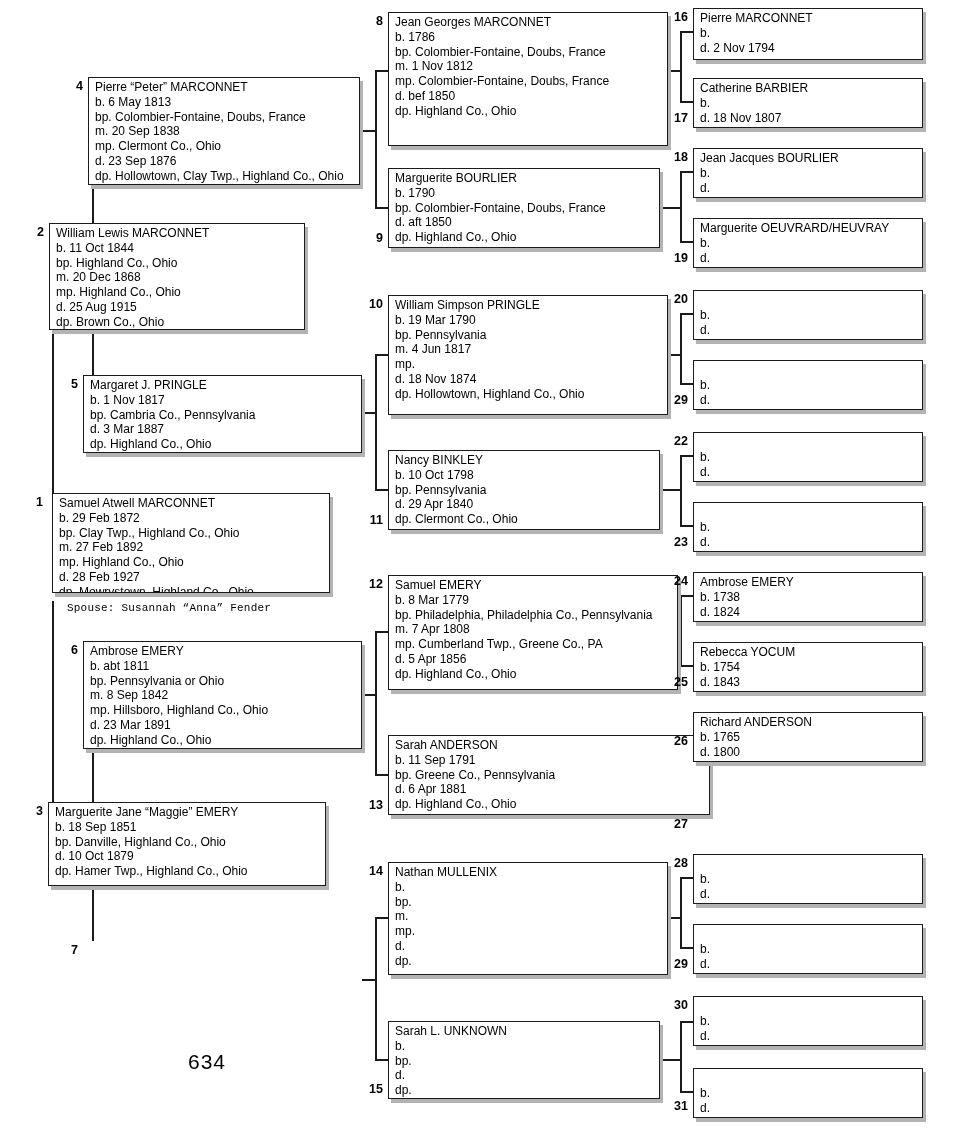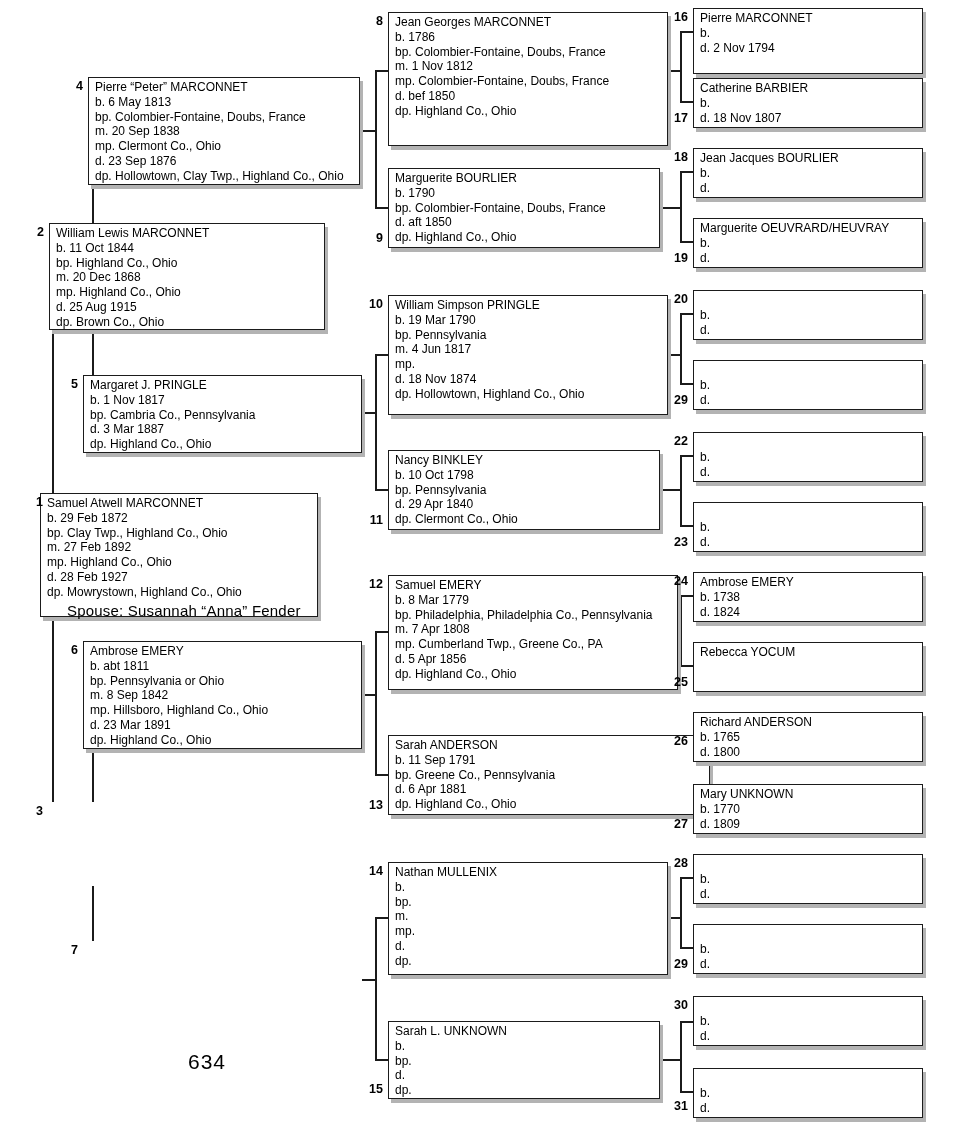--- a/index.html
+++ b/index.html
@@ -8,21 +8,21 @@
          font-family:"Liberation Sans",sans-serif;color:#000;overflow:hidden;}
   .pbox{position:absolute;background:#fff;border:1.5px solid #1b1b1b;
         box-shadow:3px 4px 0 #b3b3b3;box-sizing:border-box;
         padding:2px 4px 0 6px;font-size:12px;line-height:14.8px;overflow:hidden;}
   .nm{min-height:14.8px;white-space:nowrap;}
   .lines div{white-space:nowrap;}
   .num{position:absolute;width:24px;text-align:right;font-size:12.5px;
        font-weight:bold;line-height:15px;}
   .h{position:absolute;height:2px;background:#1b1b1b;}
   .v{position:absolute;width:2px;background:#1b1b1b;}
-  .spouse{position:absolute;left:67px;top:602px;font-size:15px;letter-spacing:.2px;}
+  .spouse{position:absolute;left:67px;top:602px;font-size:11px;letter-spacing:.2px;font-family:Liberation Mono, monospace;}
   .pagenum{position:absolute;left:188px;top:1050px;font-size:21px;letter-spacing:1px;}
 </style>
 </head>
 <body>
 
 <div id="chart">
 
   <div class="v" style="left:52px;top:330px;height:163px"></div>
   <div class="v" style="left:52px;top:601px;height:201px"></div>
   <div class="v" style="left:92px;top:185px;height:38px"></div>
@@ -87,21 +87,21 @@
         <div>b. 6 May 1813</div>
         <div>bp. Colombier-Fontaine, Doubs, France</div>
         <div>m. 20 Sep 1838</div>
         <div>mp. Clermont Co., Ohio</div>
         <div>d. 23 Sep 1876</div>
         <div>dp. Hollowtown, Clay Twp., Highland Co., Ohio</div>
       </div>
   </div>
   <span class="num" style="left:59px;top:79px">4</span>
 
-  <div class="pbox" style="left:49px;top:223px;width:276px;height:107px">
+  <div class="pbox" style="left:49px;top:223px;width:256px;height:107px">
     <div class="nm">William Lewis MARCONNET</div>
     <div class="lines">
         <div>b. 11 Oct 1844</div>
         <div>bp. Highland Co., Ohio</div>
         <div>m. 20 Dec 1868</div>
         <div>mp. Highland Co., Ohio</div>
         <div>d. 25 Aug 1915</div>
         <div>dp. Brown Co., Ohio</div>
       </div>
   </div>
@@ -111,21 +111,21 @@
     <div class="nm">Margaret J. PRINGLE</div>
     <div class="lines">
         <div>b. 1 Nov 1817</div>
         <div>bp. Cambria Co., Pennsylvania</div>
         <div>d. 3 Mar 1887</div>
         <div>dp. Highland Co., Ohio</div>
       </div>
   </div>
   <span class="num" style="left:54px;top:377px">5</span>
 
-  <div class="pbox" style="left:40px;top:493px;width:278px;height:124px">
+  <div class="pbox" style="left:52px;top:493px;width:278px;height:100px">
     <div class="nm">Samuel Atwell MARCONNET</div>
     <div class="lines">
         <div>b. 29 Feb 1872</div>
         <div>bp. Clay Twp., Highland Co., Ohio</div>
         <div>m. 27 Feb 1892</div>
         <div>mp. Highland Co., Ohio</div>
         <div>d. 28 Feb 1927</div>
         <div>dp. Mowrystown, Highland Co., Ohio</div>
       </div>
   </div>
@@ -139,20 +139,29 @@
         <div>b. abt 1811</div>
         <div>bp. Pennsylvania or Ohio</div>
         <div>m. 8 Sep 1842</div>
         <div>mp. Hillsboro, Highland Co., Ohio</div>
         <div>d. 23 Mar 1891</div>
         <div>dp. Highland Co., Ohio</div>
       </div>
   </div>
   <span class="num" style="left:54px;top:643px">6</span>
 
+  <div class="pbox" style="left:48px;top:802px;width:278px;height:84px">
+    <div class="nm">Marguerite Jane “Maggie” EMERY</div>
+    <div class="lines">
+        <div>b. 18 Sep 1851</div>
+        <div>bp. Danville, Highland Co., Ohio</div>
+        <div>d. 10 Oct 1879</div>
+        <div>dp. Hamer Twp., Highland Co., Ohio</div>
+      </div>
+  </div>
   <span class="num" style="left:19px;top:804px">3</span>
 
   <span class="num" style="left:54px;top:943px">7</span>
 
   <div class="pagenum">634</div>
 
   <div class="pbox" style="left:388px;top:12px;width:280px;height:134px">
     <div class="nm">Jean Georges MARCONNET</div>
     <div class="lines">
         <div>b. 1786</div>
@@ -241,21 +250,21 @@
     <div class="nm">Sarah L. UNKNOWN</div>
     <div class="lines">
         <div>b.</div>
         <div>bp.</div>
         <div>d.</div>
         <div>dp.</div>
       </div>
   </div>
   <span class="num" style="left:359px;top:1082px">15</span>
 
-  <div class="pbox" style="left:693px;top:8px;width:230px;height:66px">
+  <div class="pbox" style="left:693px;top:8px;width:230px;height:52px">
     <div class="nm">Pierre MARCONNET</div>
     <div class="lines">
         <div>b.</div>
         <div>d. 2 Nov 1794</div>
       </div>
   </div>
   <span class="num" style="left:664px;top:10px">16</span>
 
   <div class="pbox" style="left:693px;top:78px;width:230px;height:50px">
     <div class="nm">Catherine BARBIER</div>
@@ -324,39 +333,36 @@
     <div class="nm">Ambrose EMERY</div>
     <div class="lines">
         <div>b. 1738</div>
         <div>d. 1824</div>
       </div>
   </div>
   <span class="num" style="left:664px;top:574px">24</span>
 
   <div class="pbox" style="left:693px;top:642px;width:230px;height:50px">
     <div class="nm">Rebecca YOCUM</div>
+    <div class="lines">
+        <div>b. 1754</div>
+        <div>d. 1843</div>
+      </div>
   </div>
   <span class="num" style="left:664px;top:675px">25</span>
 
   <div class="pbox" style="left:693px;top:712px;width:230px;height:50px">
     <div class="nm">Richard ANDERSON</div>
     <div class="lines">
         <div>b. 1765</div>
         <div>d. 1800</div>
       </div>
   </div>
   <span class="num" style="left:664px;top:734px">26</span>
 
-  <div class="pbox" style="left:693px;top:784px;width:230px;height:50px">
-    <div class="nm">Mary UNKNOWN</div>
-    <div class="lines">
-        <div>b. 1770</div>
-        <div>d. 1809</div>
-      </div>
-  </div>
   <span class="num" style="left:664px;top:817px">27</span>
 
   <div class="pbox" style="left:693px;top:854px;width:230px;height:50px">
     <div class="nm"></div>
     <div class="lines">
         <div>b.</div>
         <div>d.</div>
       </div>
   </div>
   <span class="num" style="left:664px;top:856px">28</span>

